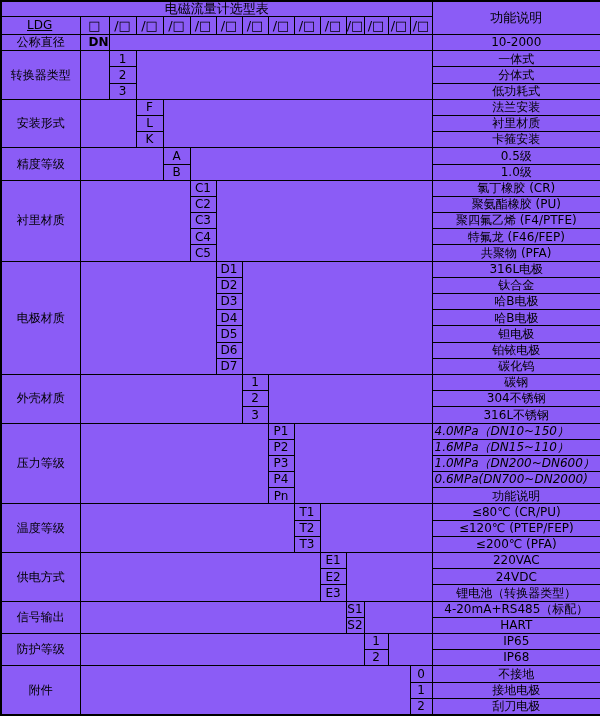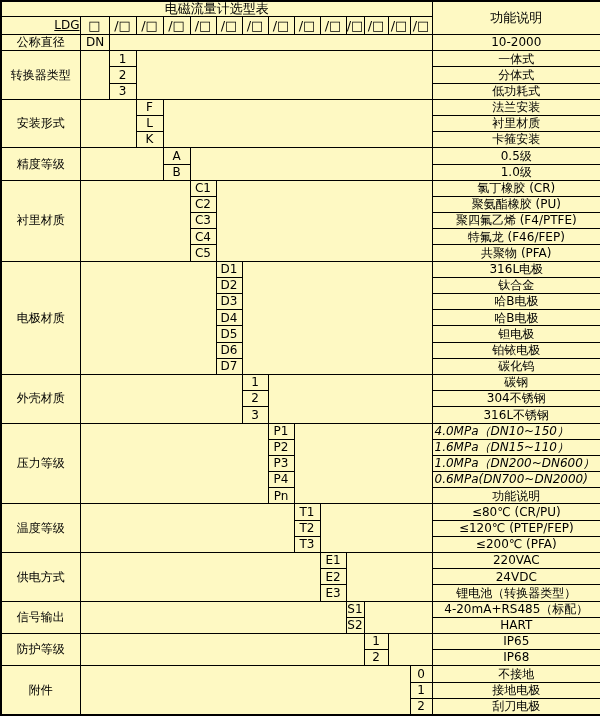--- a/index.html
+++ b/index.html
@@ -1,34 +1,34 @@
 <!DOCTYPE html>
 <html><head>
 <meta charset="utf-8">
 <style>
   html,body{margin:0;padding:0;background:#fff;}
   #sheet{
     width:600px;height:716px;box-sizing:border-box;
-    font-family:"DejaVu Sans",sans-serif;color:#000;background:#fef9c3;
+    font-family:"DejaVu Sans",sans-serif;color:#000;background:#8b5cf6;
   }
   table{
     width:600px;height:716px;border-collapse:collapse;table-layout:fixed;
     border:2px solid #000;font-size:12px;
   }
   td{
     border:1px solid #000;padding:0;text-align:center;vertical-align:middle;
     overflow:hidden;white-space:nowrap;line-height:1.05;
   }
   tr{height:16px;}
   tr.r-title{height:14px;}
   tr.r-ldg{height:18px;}
   .title-cell{font-size:13px;}
   .fn-header{font-size:13px;}
-  .ldg-cell{text-align:right;padding-left:13px;text-decoration:underline;}
-  .dn-cell{text-align:center;padding-left:1px;}
+  .ldg-cell{text-align:left;padding-left:25px;text-decoration:underline;}
+  .dn-cell{text-align:right;padding-left:1px;font-weight:bold;}
   .slot{font-size:13px;}
   .cat{font-size:12px;margin-left:48px;}
   .desc-left{text-align:left;padding-left:2px;font-style:italic;}
 </style>
 </head>
 <body>
 
 <div id="sheet">
 <table>
   <colgroup>

